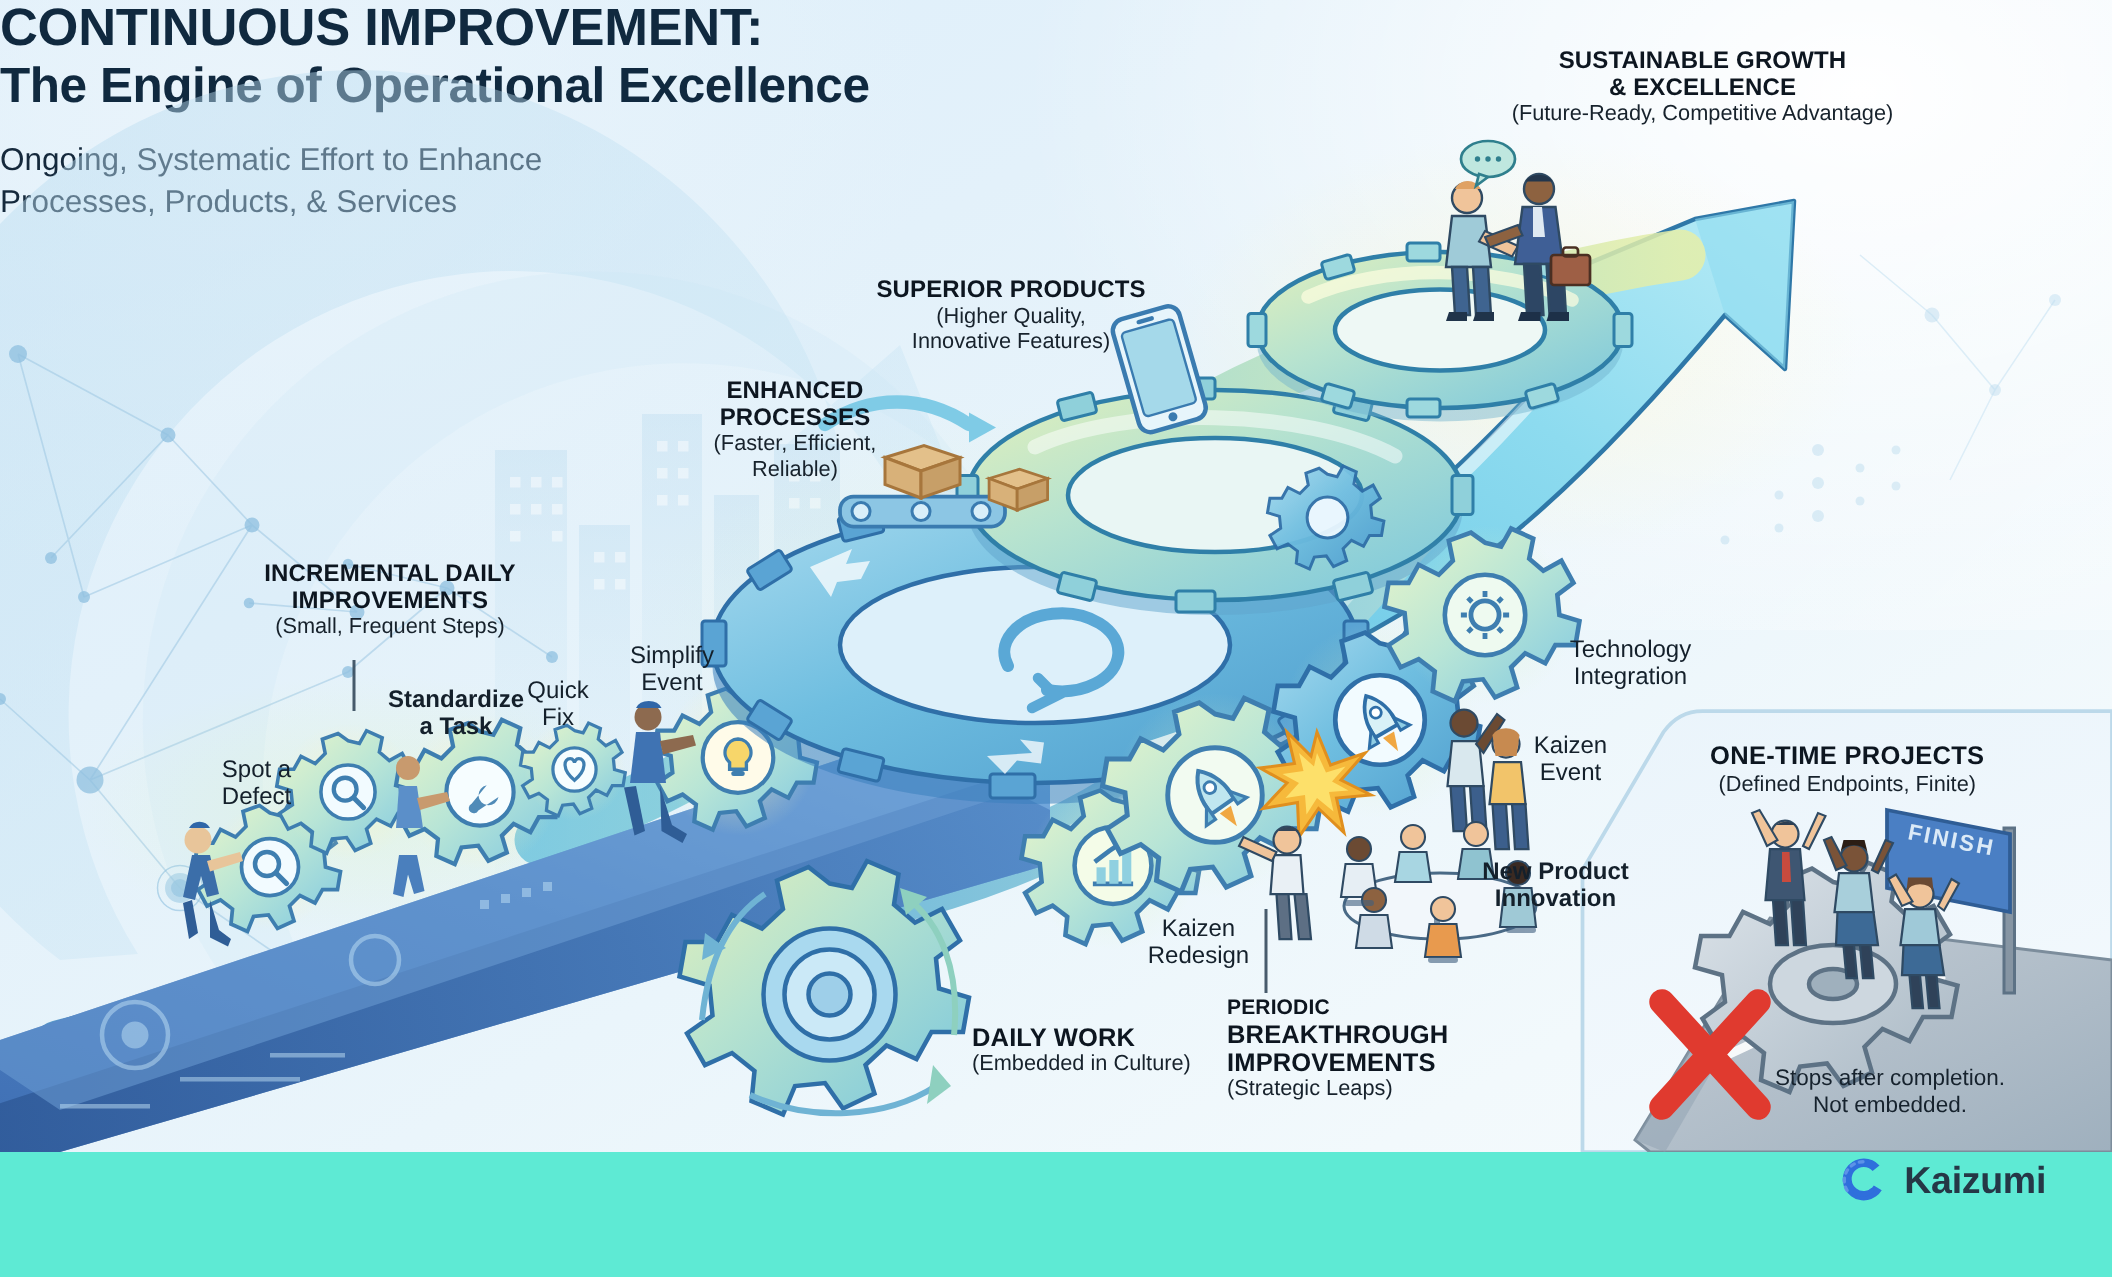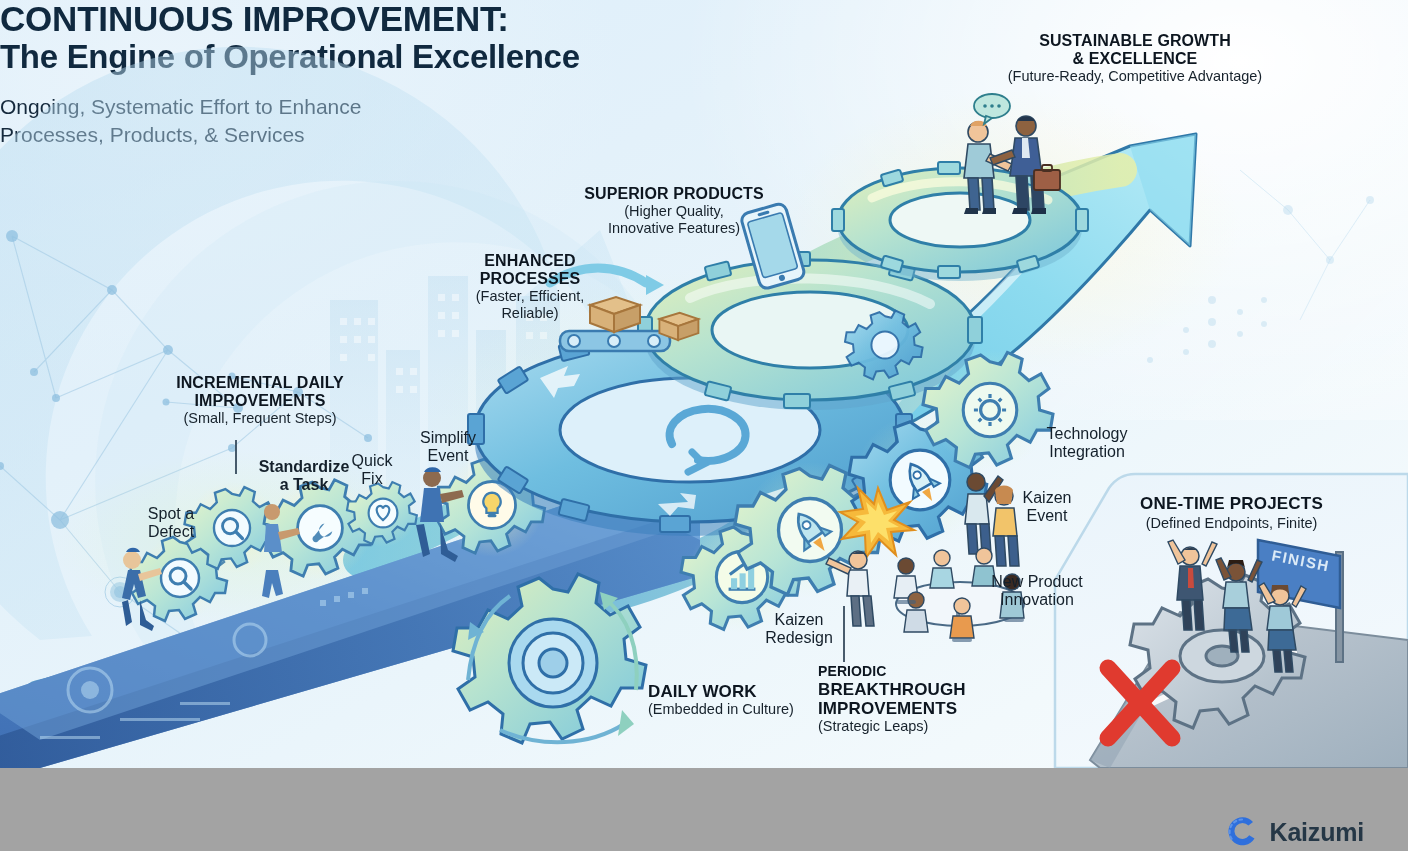--- a/index.html
+++ b/index.html
@@ -58,22 +58,22 @@
   }
   #otp-title { position:absolute; left:0; top:24px; width:353px; text-align:center; }
   #otp-title .h { font-weight:bold; font-size:17px; color:#0d1620; letter-spacing:.2px;}
   #otp-title .p { font-size:14.5px; color:#17222c; margin-top:1px;text-align:center;}
   #otp-note { position:absolute; left:70px; top:240px; width:270px; text-align:center;
               font-size:15px; color:#16222d; line-height:1.2; }
 
   
   .footer {
     position:absolute; left:0; top:768px; width:1408px; height:83px;
-    background:#a3a3a3;
-    display:flex; align-items:flex-end; justify-content:flex-end;
+    background:#5eead4;
+    display:flex; align-items:flex-start; justify-content:flex-end;
     padding-right:44px;
   }
   .brand { display:flex; align-items:center; gap:9px; }
   .brand-name { font-size:25px; font-weight:bold; color:#253746; letter-spacing:-.2px; }
 </style>
 </head>
 <body>
 
 <div id="stage">
 
@@ -796,21 +796,21 @@
     </div>
 
     <div class="small" style="left:1032px;top:425px;width:110px;">
       <div>Technology</div>
       <div>Integration</div>
     </div>
     <div class="small" style="left:1007px;top:489px;width:80px;">
       <div>Kaizen</div>
       <div>Event</div>
     </div>
-    <div class="small" style="left:982px;top:573px;width:110px;">
+    <div class="small" style="left:982px;top:573px;width:110px;font-weight:bold;">
       <div>New Product</div>
       <div>Innovation</div>
     </div>
     <div class="small" style="left:752px;top:611px;width:94px;">
       <div>Kaizen</div>
       <div>Redesign</div>
     </div>
     <div class="divline" style="left:843px;top:606px;height:56px;"></div>
 
     <div class="cap" style="left:648px;top:682px;width:152px;text-align:left;">
@@ -822,20 +822,24 @@
       <div class="h" style="font-size:14px;">PERIODIC</div>
       <div class="h" style="font-size:17px;">BREAKTHROUGH</div>
       <div class="h" style="font-size:17px;">IMPROVEMENTS</div>
       <div class="p">(Strategic Leaps)</div>
     </div>
 
     <div id="otp-panel">
       <div id="otp-title">
         <div class="h">ONE-TIME PROJECTS</div>
         <div class="p">(Defined Endpoints, Finite)</div>
+      </div>
+      <div id="otp-note">
+        <div>Stops after completion.</div>
+        <div>Not embedded.</div>
       </div>
     </div>
 
   </div>
 
   <div class="footer">
     <div class="brand">
       <svg width="38" height="38" viewBox="0 0 38 38">
         <path d="M30 9 A 14 14 0 1 0 31.5 25.5 L 26.2 22.3 A 8 8 0 1 1 25.4 12.6 Z" fill="#2f6fdc"></path>
         <path d="M19 6.5 A 12.5 12.5 0 0 0 9.6 27.2" fill="none" stroke="#5d93e8" stroke-width="2.2" stroke-linecap="round" stroke-dasharray="2.5 3.5"></path>

